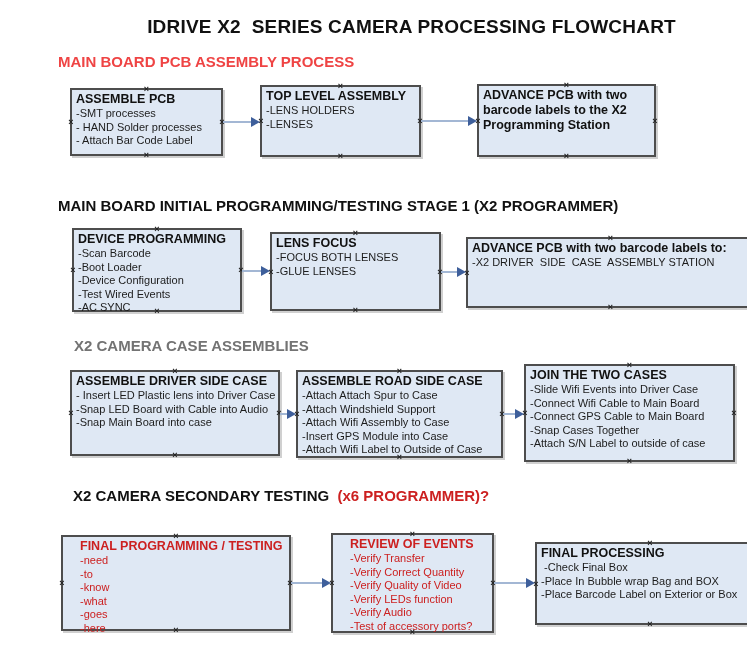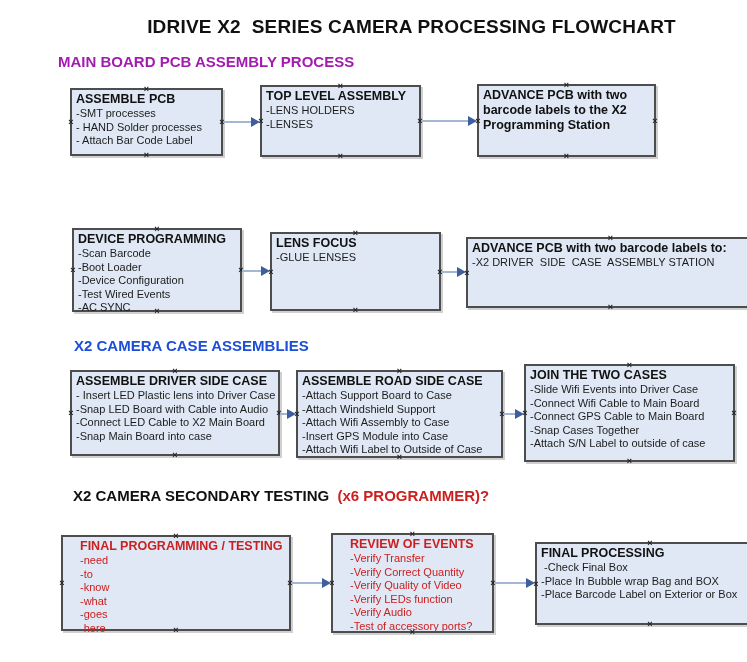--- a/index.html
+++ b/index.html
@@ -32,21 +32,21 @@
     position:absolute;width:0;height:0;
     border-top:5px solid transparent;border-bottom:5px solid transparent;
     border-left:9px solid #3e5f9b;
   }
 </style>
 </head>
 <body>
 
 <div id="canvas">
   <div class="page-title">IDRIVE X2  SERIES CAMERA PROCESSING FLOWCHART</div>
-<div class="section-header" style="left: 20px; top: 53px;"><span style="color: #a21caf;">MAIN BOARD PCB ASSEMBLY PROCESS</span></div>
+<div class="section-header" style="left: 20px; top: 53px;"><span style="color: #ef4444;">MAIN BOARD PCB ASSEMBLY PROCESS</span></div>
     <div class="box" style="left: 32px; top: 88px; width: 153px; height: 68px; background: rgb(223, 232, 244); border-color: rgb(77, 77, 77);">
     <div class="box-title">ASSEMBLE PCB</div>
     <div class="box-items">
         <div class="box-item">-SMT processes</div>
         <div class="box-item">- HAND Solder processes</div>
         <div class="box-item">- Attach Bar Code Label</div>
       </div>
   <span class="anchor" style="left: 50%; top: -1px; color: rgb(34, 34, 34);">×</span>
       <span class="anchor" style="left: 50%; top: 65px; color: rgb(34, 34, 34);">×</span>
       <span class="anchor" style="left: -1px; top: 50%; color: rgb(34, 34, 34);">×</span>
@@ -68,37 +68,39 @@
     <div class="box" style="left: 439px; top: 84px; width: 179px; height: 73px; background: rgb(223, 232, 244); border-color: rgb(77, 77, 77);">
     <div class="box-title">ADVANCE PCB with two barcode labels to the  X2 Programming Station</div>
     <div class="box-items"></div>
   <span class="anchor" style="left: 50%; top: -1px; color: rgb(34, 34, 34);">×</span>
       <span class="anchor" style="left: 50%; top: 70px; color: rgb(34, 34, 34);">×</span>
       <span class="anchor" style="left: -1px; top: 50%; color: rgb(34, 34, 34);">×</span>
       <span class="anchor" style="left: 176px; top: 50%; color: rgb(34, 34, 34);">×</span>
     </div>
     <div class="conn-line" style="left: 383px; top: 120px; width: 49px; background: rgb(163, 183, 212);"></div>
     <div class="conn-head" style="left: 430px; top: 116px; border-left-color: rgb(62, 95, 155);"></div>
+    <div class="section-header" style="left: 20px; top: 197px;"><span style="color: rgb(17, 17, 17);">MAIN BOARD INITIAL PROGRAMMING/TESTING STAGE 1 (X2 PROGRAMMER)</span></div>
     <div class="box" style="left: 34px; top: 228px; width: 170px; height: 84px; background: rgb(223, 232, 244); border-color: rgb(77, 77, 77);">
     <div class="box-title">DEVICE PROGRAMMING</div>
     <div class="box-items">
         <div class="box-item">-Scan Barcode</div>
         <div class="box-item">-Boot Loader</div>
         <div class="box-item">-Device Configuration</div>
         <div class="box-item">-Test Wired Events</div>
         <div class="box-item">-AC SYNC</div>
       </div>
   <span class="anchor" style="left: 50%; top: -1px; color: rgb(34, 34, 34);">×</span>
       <span class="anchor" style="left: 50%; top: 81px; color: rgb(34, 34, 34);">×</span>
       <span class="anchor" style="left: -1px; top: 50%; color: rgb(34, 34, 34);">×</span>
       <span class="anchor" style="left: 167px; top: 50%; color: rgb(34, 34, 34);">×</span>
     </div>
     <div class="box" style="left: 232px; top: 232px; width: 171px; height: 79px; background: rgb(223, 232, 244); border-color: rgb(77, 77, 77);">
     <div class="box-title">LENS FOCUS</div>
     <div class="box-items">
+        <div class="box-item">-FOCUS BOTH LENSES</div>
         <div class="box-item">-GLUE LENSES</div>
       </div>
   <span class="anchor" style="left: 50%; top: -1px; color: rgb(34, 34, 34);">×</span>
       <span class="anchor" style="left: 50%; top: 76px; color: rgb(34, 34, 34);">×</span>
       <span class="anchor" style="left: -1px; top: 50%; color: rgb(34, 34, 34);">×</span>
       <span class="anchor" style="left: 168px; top: 50%; color: rgb(34, 34, 34);">×</span>
     </div>
     <div class="conn-line" style="left: 204px; top: 270px; width: 21px; background: rgb(163, 183, 212);"></div>
     <div class="conn-head" style="left: 223px; top: 266px; border-left-color: rgb(62, 95, 155);"></div>
     <div class="box" style="left: 428px; top: 237px; width: 289px; height: 71px; background: rgb(223, 232, 244); border-color: rgb(77, 77, 77);">
@@ -106,38 +108,37 @@
     <div class="box-items">
         <div class="box-item">-X2 DRIVER  SIDE  CASE  ASSEMBLY STATION</div>
       </div>
   <span class="anchor" style="left: 50%; top: -1px; color: rgb(34, 34, 34);">×</span>
       <span class="anchor" style="left: 50%; top: 68px; color: rgb(34, 34, 34);">×</span>
       <span class="anchor" style="left: -1px; top: 50%; color: rgb(34, 34, 34);">×</span>
       <span class="anchor" style="left: 286px; top: 50%; color: rgb(34, 34, 34);">×</span>
     </div>
     <div class="conn-line" style="left: 403px; top: 271px; width: 18px; background: rgb(163, 183, 212);"></div>
     <div class="conn-head" style="left: 419px; top: 267px; border-left-color: rgb(62, 95, 155);"></div>
-    <div class="section-header" style="left: 36px; top: 337px;"><span style="color: #1d4ed8;">X2 CAMERA CASE ASSEMBLIES</span></div>
+    <div class="section-header" style="left: 36px; top: 337px;"><span style="color: #737373;">X2 CAMERA CASE ASSEMBLIES</span></div>
     <div class="box" style="left: 32px; top: 370px; width: 210px; height: 86px; background: rgb(223, 232, 244); border-color: rgb(77, 77, 77);">
     <div class="box-title">ASSEMBLE DRIVER SIDE CASE</div>
     <div class="box-items">
         <div class="box-item">- Insert LED Plastic lens into Driver Case</div>
         <div class="box-item">-Snap LED Board with Cable into Audio</div>
-        <div class="box-item">-Connect LED Cable to X2 Main Board</div>
         <div class="box-item">-Snap Main Board into case</div>
       </div>
   <span class="anchor" style="left: 50%; top: -1px; color: rgb(34, 34, 34);">×</span>
       <span class="anchor" style="left: 50%; top: 83px; color: rgb(34, 34, 34);">×</span>
       <span class="anchor" style="left: -1px; top: 50%; color: rgb(34, 34, 34);">×</span>
       <span class="anchor" style="left: 207px; top: 50%; color: rgb(34, 34, 34);">×</span>
     </div>
     <div class="box" style="left: 258px; top: 370px; width: 207px; height: 88px; background: rgb(223, 232, 244); border-color: rgb(77, 77, 77);">
     <div class="box-title">ASSEMBLE ROAD SIDE CASE</div>
     <div class="box-items">
-        <div class="box-item">-Attach Support Board to Case</div>
+        <div class="box-item">-Attach Attach Spur to Case</div>
         <div class="box-item">-Attach Windshield Support</div>
         <div class="box-item">-Attach Wifi Assembly to Case</div>
         <div class="box-item">-Insert GPS Module into Case</div>
         <div class="box-item">-Attach Wifi Label to Outside of Case</div>
       </div>
   <span class="anchor" style="left: 50%; top: -1px; color: rgb(34, 34, 34);">×</span>
       <span class="anchor" style="left: 50%; top: 85px; color: rgb(34, 34, 34);">×</span>
       <span class="anchor" style="left: -1px; top: 50%; color: rgb(34, 34, 34);">×</span>
       <span class="anchor" style="left: 204px; top: 50%; color: rgb(34, 34, 34);">×</span>
     </div>

